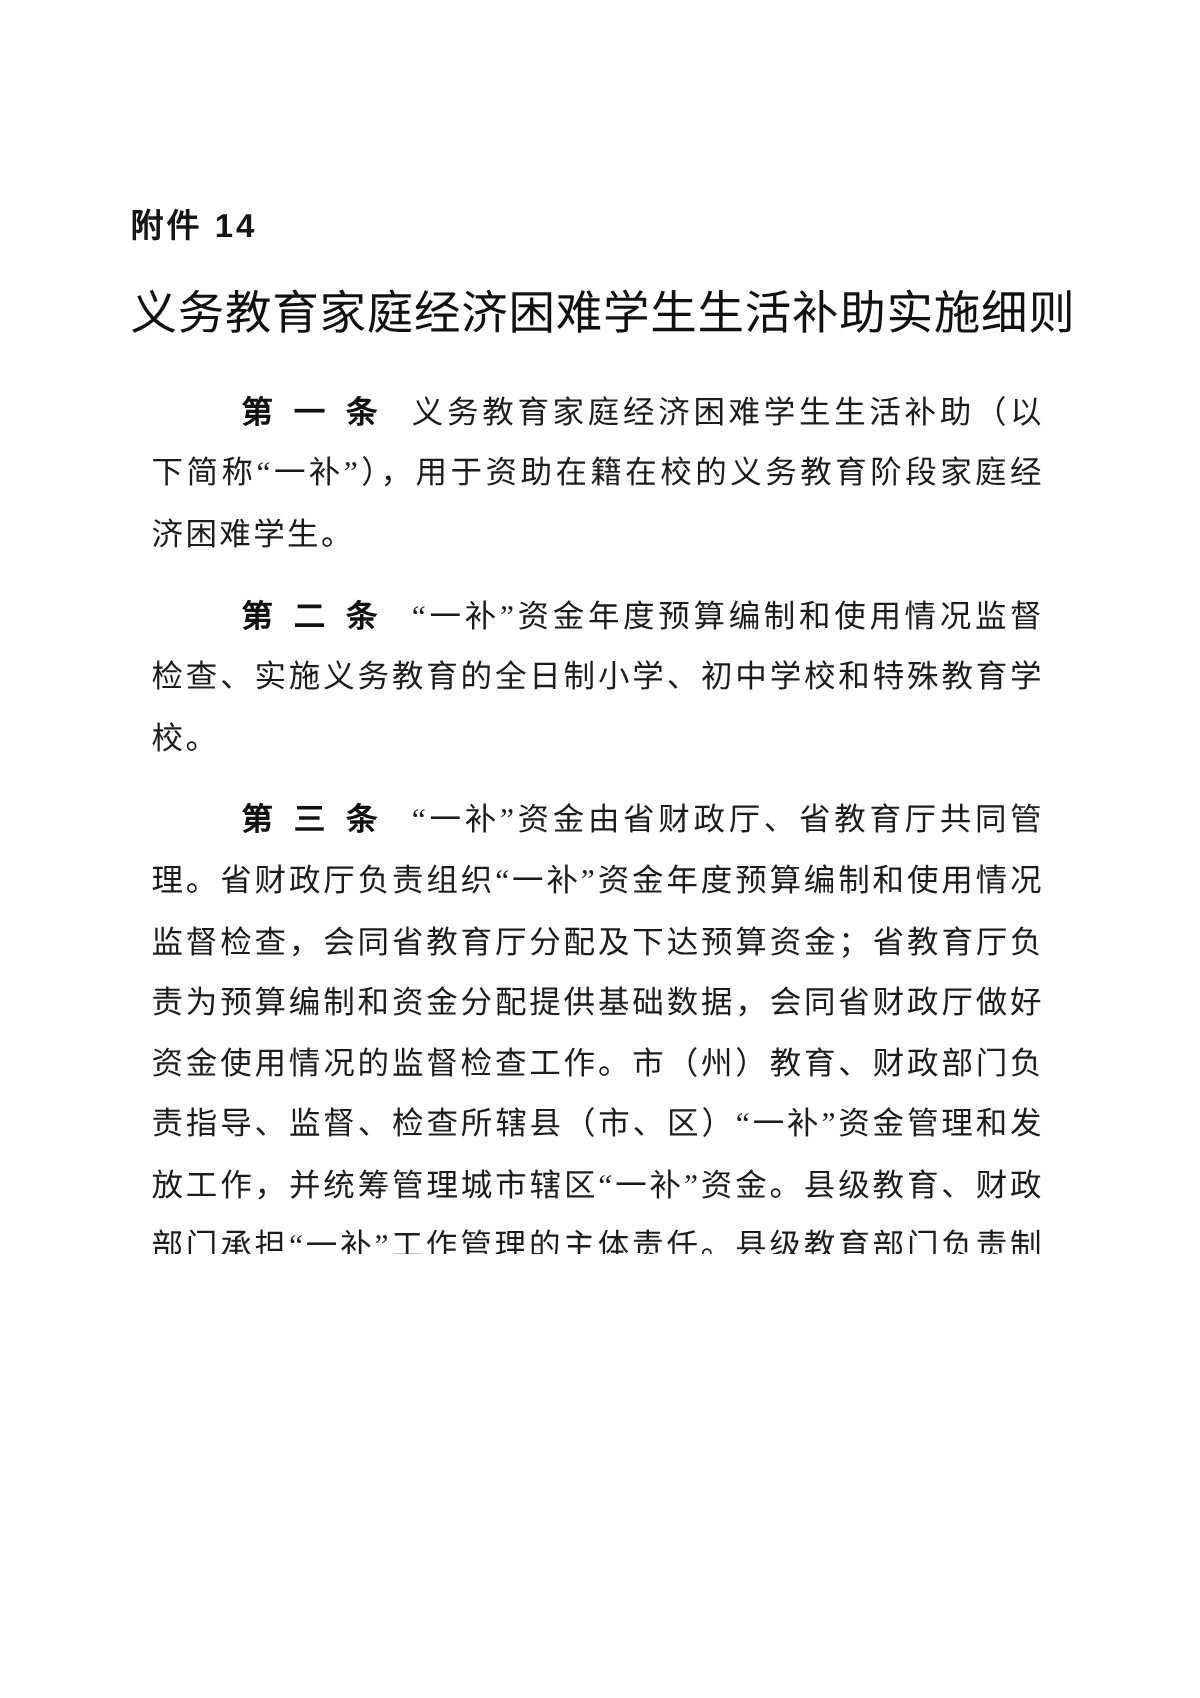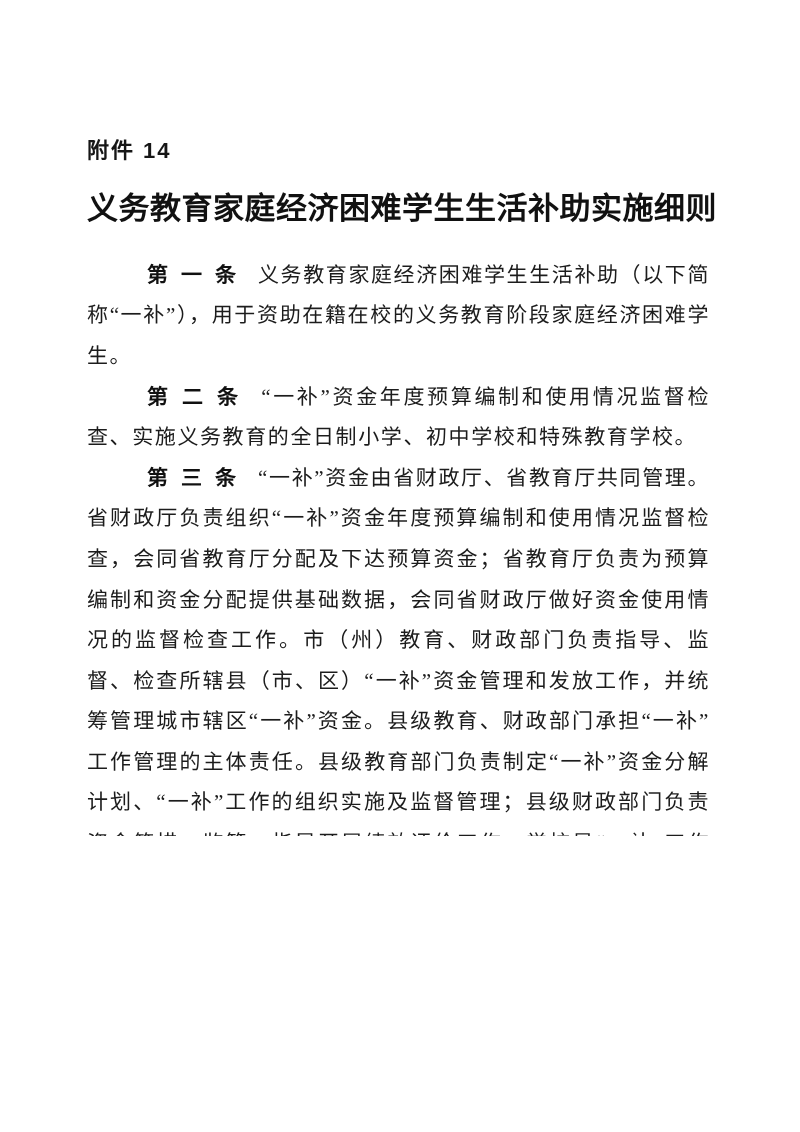--- a/index.html
+++ b/index.html
@@ -27,37 +27,37 @@
     font-size: 22px;
     line-height: 30px;
     font-weight: 600;
     letter-spacing: 2px;
     font-family: "Liberation Sans", "DejaVu Sans", sans-serif;
     color: #161616;
   }
   .doc-title {
     font-size: 31px;
     line-height: 44px;
-    font-weight: bold;
+    font-weight: normal;
     text-align: center;
     letter-spacing: 0.5px;
     color: #111111;
     white-space: nowrap;
   }
   .doc-body {
     margin-top: 24px;
     font-size: 21px;
     line-height: 40.6px;
     letter-spacing: 1.6px;
     text-align: justify;
     text-justify: inter-ideograph;
     color: #1c1c1c;
   }
   .doc-body p.article {
-    margin: 0;
+    margin: 14px;
     padding: 0;
     text-indent: 60px;
   }
   .term-label {
     font-weight: bold;
     letter-spacing: 13px;
     margin-right: 9px;
     color: #111111;
   }
   .page-footer {

